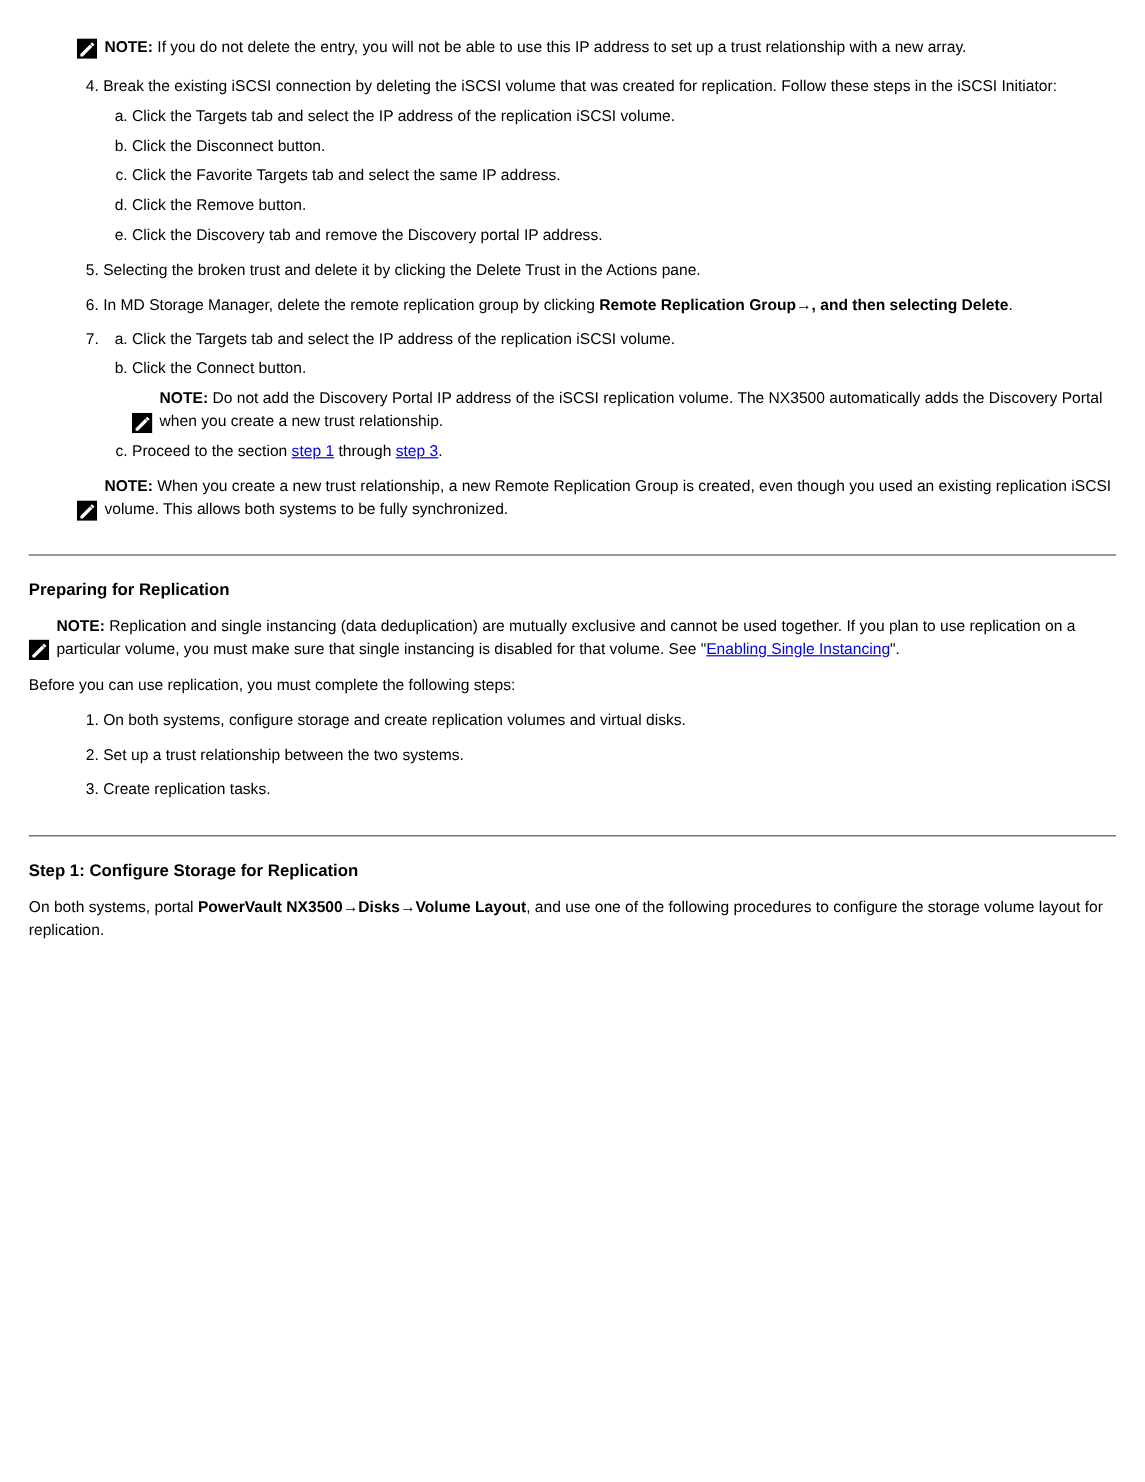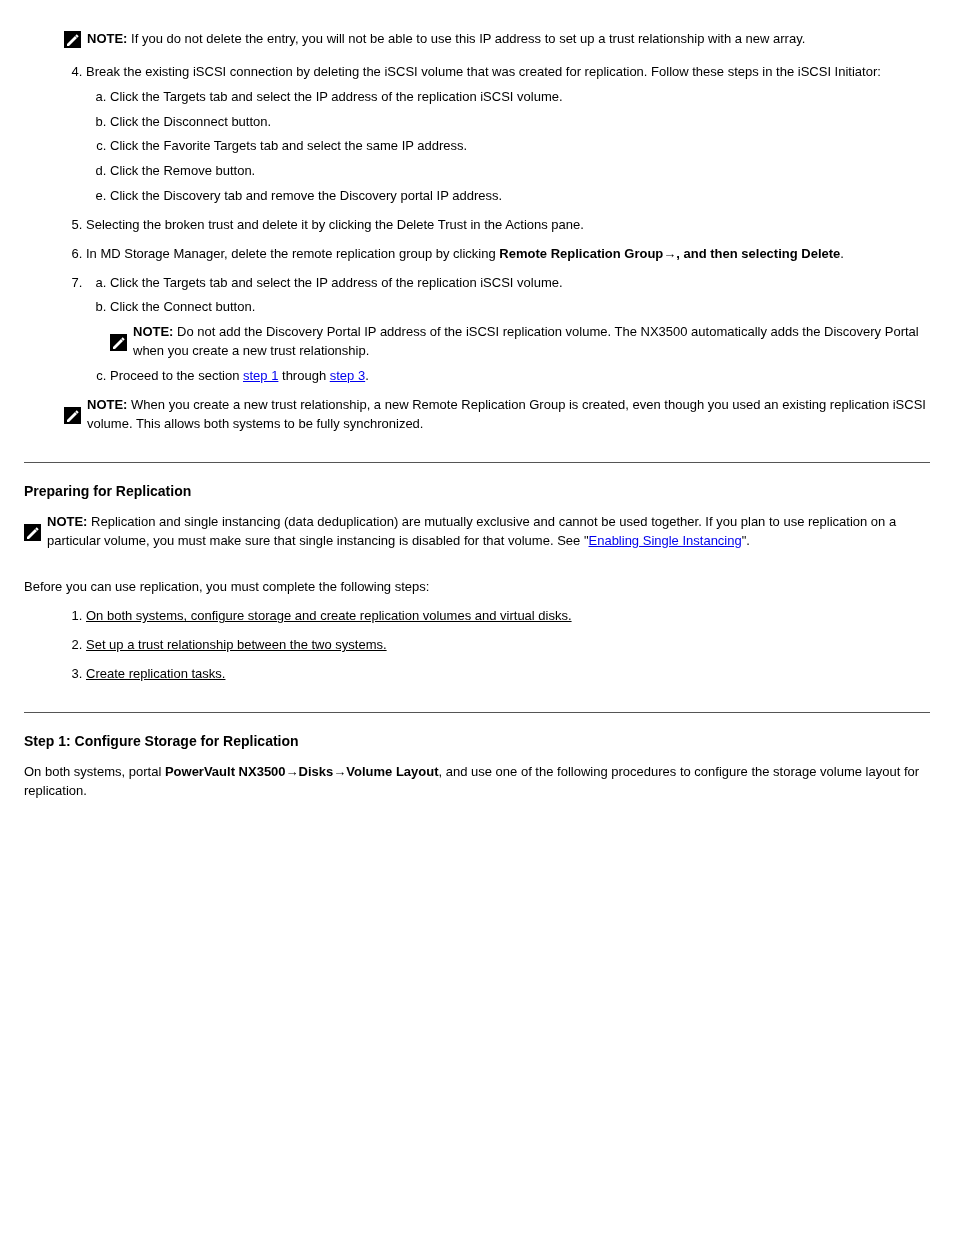--- a/index.html
+++ b/index.html
@@ -9,21 +9,21 @@
     margin: 0;
     padding: 24px 24px 40px 24px;
     width: 906px;
     line-height: 1.45;
   }
   .section {
     margin-left: 40px;
   }
   .note-block {
     display: flex;
-    align-items: center;
+    align-items: flex-end;
     margin: 6px 0;
   }
   .note-icon {
     flex: 0 0 auto;
     width: 17px;
     height: 17px;
     margin-right: 6px;
     margin-top: 1px;
   }
   .note-text {
@@ -62,28 +62,27 @@
   }
   .arrow {
     font-family: Arial, sans-serif;
   }
   .top-note {
     margin-left: 40px;
     margin-bottom: 14px;
   }
   .root-note {
     margin-left: 0;
-    margin-bottom: 28px;
+    margin-bottom: 12px;
   }
   .para {
     margin: 8px 0;
   }
   .indent-steps {
     margin-left: 40px;
-    text-decoration: underline;
   }
   .step-intro {
     margin: 6px 0 6px 0;
   }
 </style>
 </head>
 <body>
 
 <div class="note-block top-note">
   <span class="note-icon">

